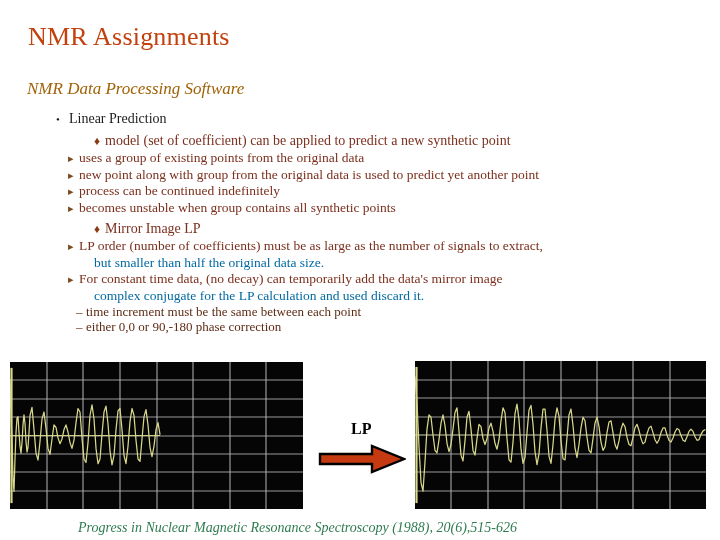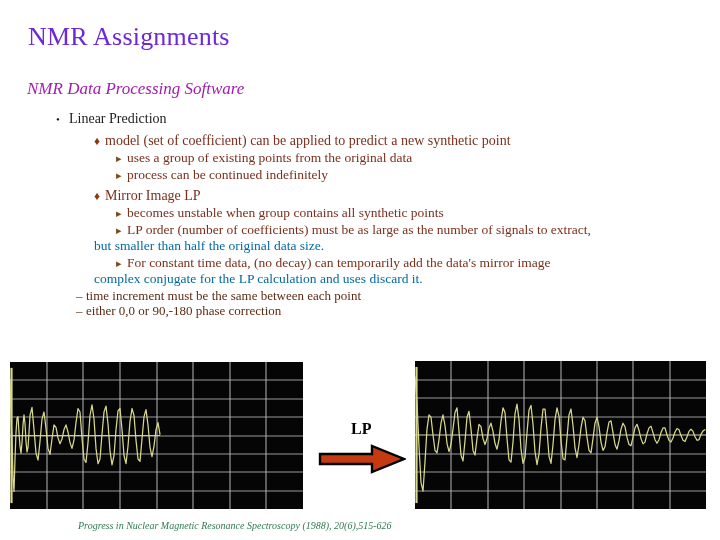--- a/index.html
+++ b/index.html
@@ -14,33 +14,33 @@
     overflow: hidden;
     font-family: "Liberation Serif", serif;
   }
 
   
   #slide-title {
     position: absolute;
     left: 28px;
     top: 22px;
     font-size: 26px;
-    color: #6d28d9;
+    color: #c2410c;
     letter-spacing: 0.2px;
     white-space: nowrap;
   }
 
   
   #subtitle {
     position: absolute;
     left: 27px;
     top: 79px;
     font-size: 17px;
     font-style: italic;
-    color: #a21caf;
+    color: #a16207;
     white-space: nowrap;
   }
 
   
   #outline {
     position: absolute;
     left: 0;
     top: 112px;
     width: 720px;
   }
@@ -73,21 +73,21 @@
     padding-left: 94px;
     font-size: 14px;
     color: #7b2f1d;
     margin-bottom: 3px;
     margin-top: 8px;
   }
   .lvl2 .bullet { width: 11px; font-size: 12px; color: #8a3a12; }
 
   
   .lvl3 {
-    padding-left: 116px;
+    padding-left: 68px;
     font-size: 13.5px;
     color: #7b2f1d;
     margin-bottom: 3px;
   }
   .lvl3 .bullet { width: 11px; font-size: 11px; color: #7b4a1d; }
 
   
   .lvl3cont {
     padding-left: 94px;
     font-size: 13.5px;
@@ -136,44 +136,45 @@
     position: absolute;
     left: 0px;
     top: 24px;
   }
 
   
   #caption {
     position: absolute;
     left: 78px;
     top: 520px;
-    font-size: 10px;
+    font-size: 14px;
     font-style: italic;
     color: #2f7b4f;
     white-space: nowrap;
   }
 </style>
 </head>
 <body>
 
 <div id="slide-title">NMR Assignments</div>
 
 <div id="subtitle">NMR Data Processing Software</div>
 
 <div id="outline">
     <div class="li lvl1"><span class="bullet">•</span><span class="txt">Linear Prediction</span></div>
     <div class="li lvl2"><span class="bullet">♦</span><span class="txt">model (set of coefficient) can be applied to predict a new synthetic point</span></div>
     <div class="li lvl3"><span class="bullet">▸</span><span class="txt">uses a group of existing points from the original data</span></div>
+    <div class="li lvl3"><span class="bullet">▸</span><span class="txt">new point along with group from the original data is used to predict yet another point</span></div>
     <div class="li lvl3"><span class="bullet">▸</span><span class="txt">process can be continued indefinitely</span></div>
+    <div class="li lvl3"><span class="bullet">▸</span><span class="txt">becomes unstable when group contains all synthetic points</span></div>
     <div class="li lvl2"><span class="bullet">♦</span><span class="txt">Mirror Image LP</span></div>
-    <div class="li lvl3"><span class="bullet">▸</span><span class="txt">becomes unstable when group contains all synthetic points</span></div>
     <div class="li lvl3"><span class="bullet">▸</span><span class="txt">LP order (number of coefficients) must be as large as the number of signals to extract,</span></div>
     <div class="li lvl3cont"><span class="txt">but smaller than half the original data size.</span></div>
     <div class="li lvl3"><span class="bullet">▸</span><span class="txt">For constant time data, (no decay) can temporarily add the data's mirror image</span></div>
-    <div class="li lvl3cont"><span class="txt">complex conjugate for the LP calculation and uses discard it.</span></div>
+    <div class="li lvl3cont"><span class="txt">complex conjugate for the LP calculation and used discard it.</span></div>
     <div class="li lvl4"><span class="bullet">–</span><span class="txt">time increment must be the same between each point</span></div>
     <div class="li lvl4"><span class="bullet">–</span><span class="txt">either 0,0 or 90,-180 phase correction</span></div>
   </div>
 
 <div class="spectrum" id="spectrum-before">
   <svg width="293" height="147" viewBox="0 0 293 147">
       <line x1="37" y1="0" x2="37" y2="147" stroke="#b4b4b4" stroke-width="1.2" opacity="0.85"></line>
       <line x1="73" y1="0" x2="73" y2="147" stroke="#b4b4b4" stroke-width="1.2" opacity="0.85"></line>
       <line x1="110" y1="0" x2="110" y2="147" stroke="#b4b4b4" stroke-width="1.2" opacity="0.85"></line>
       <line x1="147" y1="0" x2="147" y2="147" stroke="#b4b4b4" stroke-width="1.2" opacity="0.85"></line>

